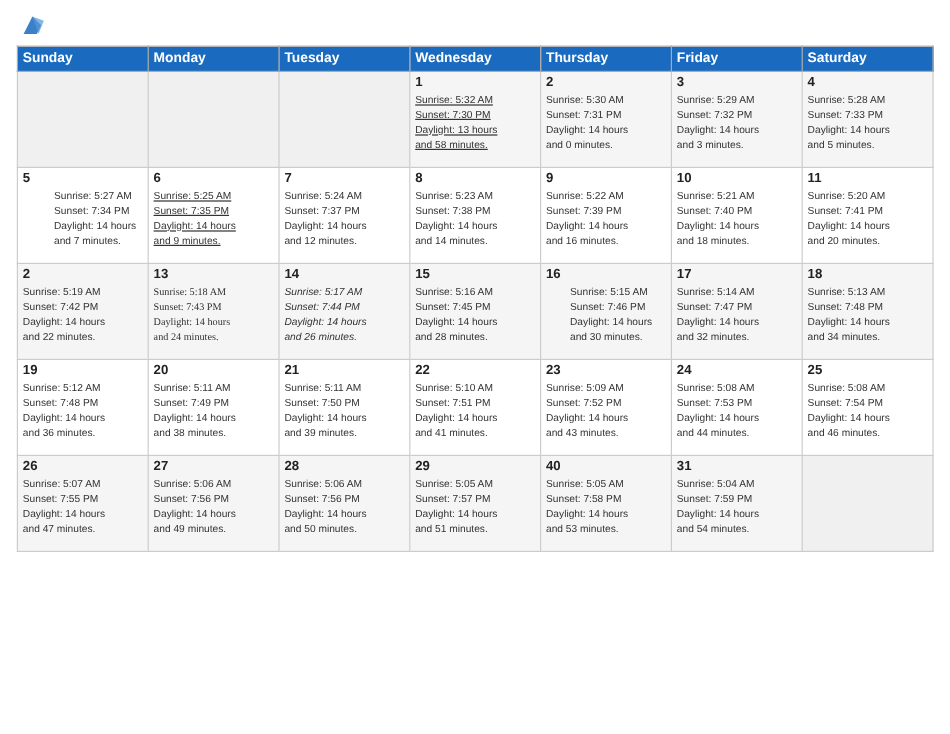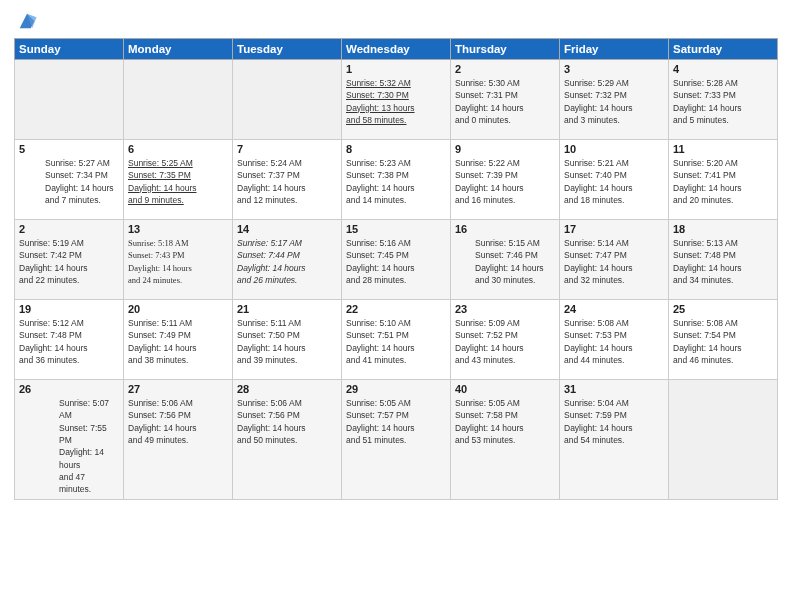--- a/index.html
+++ b/index.html
@@ -321,21 +321,21 @@
             <span class="day-num">25</span>
             <div class="day-info" style="white-space: pre-line;">Sunrise: 5:08 AM
 Sunset: 7:54 PM
 Daylight: 14 hours
 and 46 minutes.</div>
           </td>
         </tr>
         <tr>
           <td>
             <span class="day-num">26</span>
-            <div class="day-info" style="white-space: pre-line; margin-left: 40px;">Sunrise: 5:07 AM
+            <div class="day-info" style="white-space: pre-line;">Sunrise: 5:07 AM
 Sunset: 7:55 PM
 Daylight: 14 hours
 and 47 minutes.</div>
           </td>
           <td>
             <span class="day-num">27</span>
             <div class="day-info" style="white-space: pre-line;">Sunrise: 5:06 AM
 Sunset: 7:56 PM
 Daylight: 14 hours
 and 49 minutes.</div>

